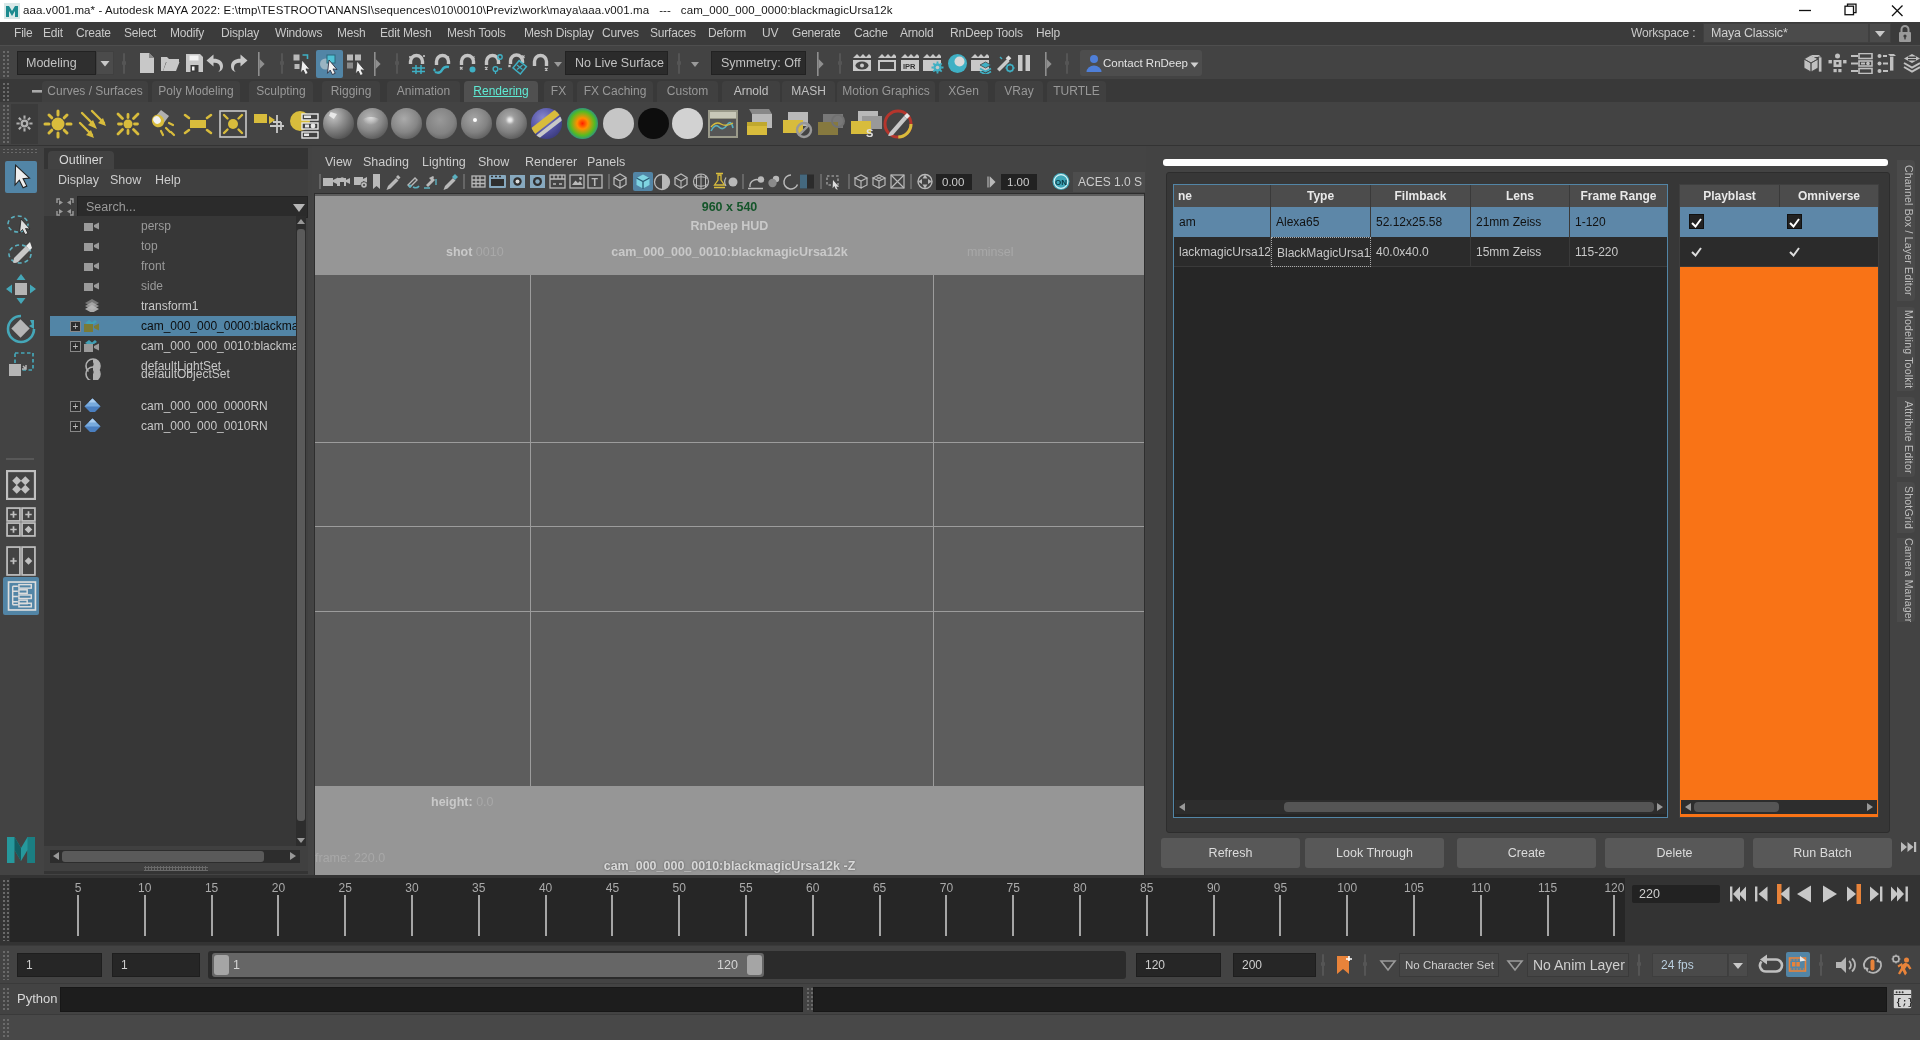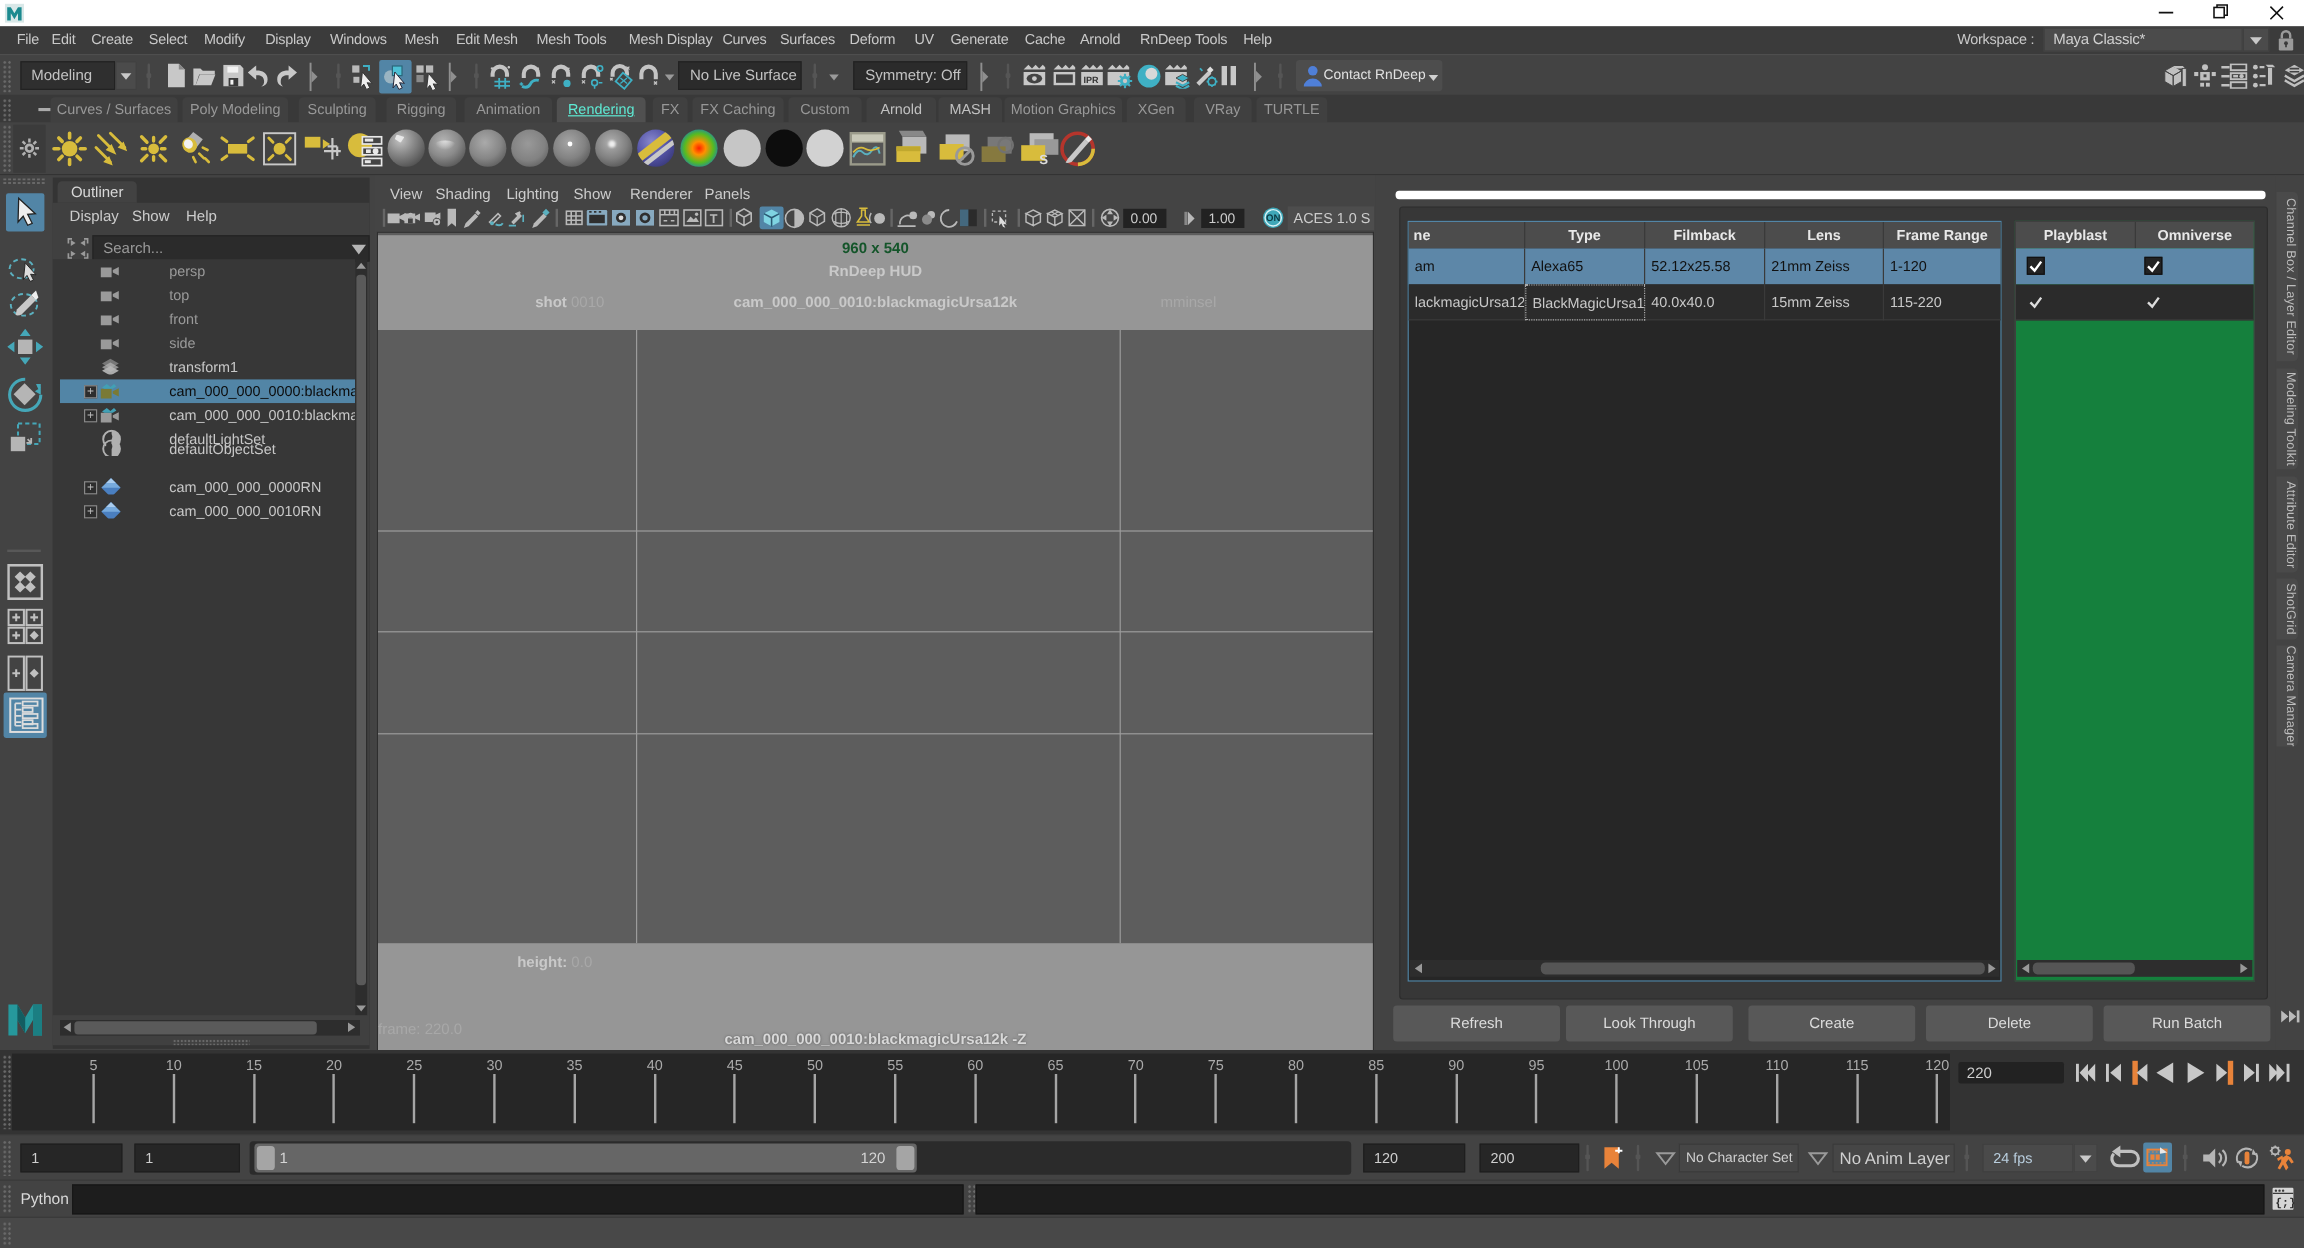--- a/index.html
+++ b/index.html
@@ -73,20 +73,21 @@
 </style>
 </head>
 <body>
 <div id="root">
 
   <div id="titlebar" class="abs">
     <svg class="abs" style="left:4px;top:3px" width="16" height="16" viewBox="0 0 16 16">
         <rect width="16" height="16" fill="#d9e8e8"></rect>
         <path d="M2 14 V3 h3 l3 5 3-5 h3 v11 h-3 V8 l-3 5 -3-5 v6 z" fill="#1b8a8f"></path>
       </svg>
+    <div class="ttext">aaa.v001.ma* - Autodesk MAYA 2022: E:\tmp\TESTROOT\ANANSI\sequences\010\0010\Previz\work\maya\aaa.v001.ma&nbsp;&nbsp; ---&nbsp;&nbsp; cam_000_000_0000:blackmagicUrsa12k</div>
     <svg class="abs" style="left:1797px;top:0" width="120" height="22" viewBox="0 0 120 22">
       <path d="M2 10.5 h12" stroke="#111" stroke-width="1.3"></path>
       <path d="M50.5 6.2 v-2 h8.5 v8.5 h-2" fill="none" stroke="#111" stroke-width="1.3"></path>
       <rect x="48" y="6.2" width="8.5" height="8.5" fill="#fff" stroke="#111" stroke-width="1.3"></rect>
       <path d="M95 5.5 l10.5 10.5 M105.5 5.5 l-10.5 10.5" stroke="#111" stroke-width="1.3"></path>
     </svg>
   </div>
 
   <div id="menubar" class="abs">
     <span class="m" style="left:14px">File</span>
@@ -883,21 +884,21 @@
         <div class="abs" style="left:1px;top:615px;width:491px;height:14px;background:#2d2d2d"></div>
         <div class="abs" style="left:110px;top:617px;width:370px;height:10px;background:#555;border-radius:4px"></div>
         <svg class="abs" style="left:3px;top:617px" width="10" height="10">
             <path d="M8 1 l-6 4 6 4 z" fill="#999"></path>
           </svg>
         <svg class="abs" style="left:481px;top:617px" width="10" height="10">
             <path d="M2 1 l6 4 -6 4 z" fill="#999"></path>
           </svg>
       </div>
 
-      <div class="abs" style="left:519px;top:38px;width:200px;height:634px;background:#15803d;border:1px solid #3f3f3f">
+      <div class="abs" style="left:519px;top:38px;width:200px;height:634px;background:#f97316;border:1px solid #3f3f3f">
         <div class="th" style="left:0;width:100px">Playblast</div>
         <div class="th" style="left:100px;width:98px;border-right:none">Omniverse</div>
         <div class="abs" style="left:0;top:22px;width:198px;height:30px;background:#5d87a8">
           <div class="abs" style="left:9px;top:7px;width:15px;height:15px;background:#222;border:1px solid #111"><svg width="13" height="13">
                 <path d="M2 7 l3.5 3.5 L11 3" stroke="#fff" stroke-width="2" fill="none"></path>
               </svg></div>
           <div class="abs" style="left:107px;top:7px;width:15px;height:15px;background:#222;border:1px solid #111"><svg width="13" height="13">
                 <path d="M2 7 l3.5 3.5 L11 3" stroke="#fff" stroke-width="2" fill="none"></path>
               </svg></div>
         </div>

